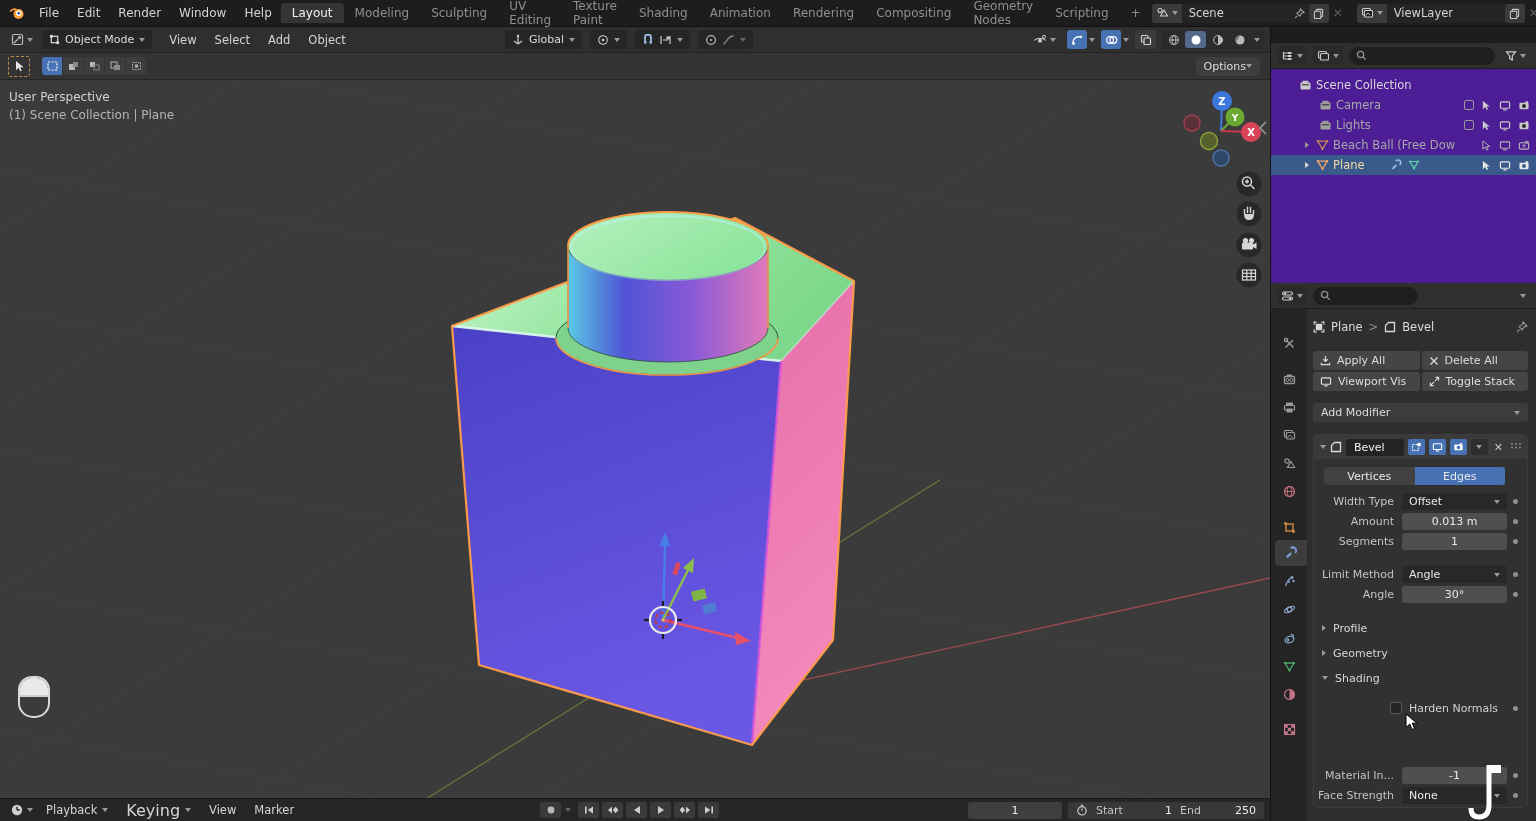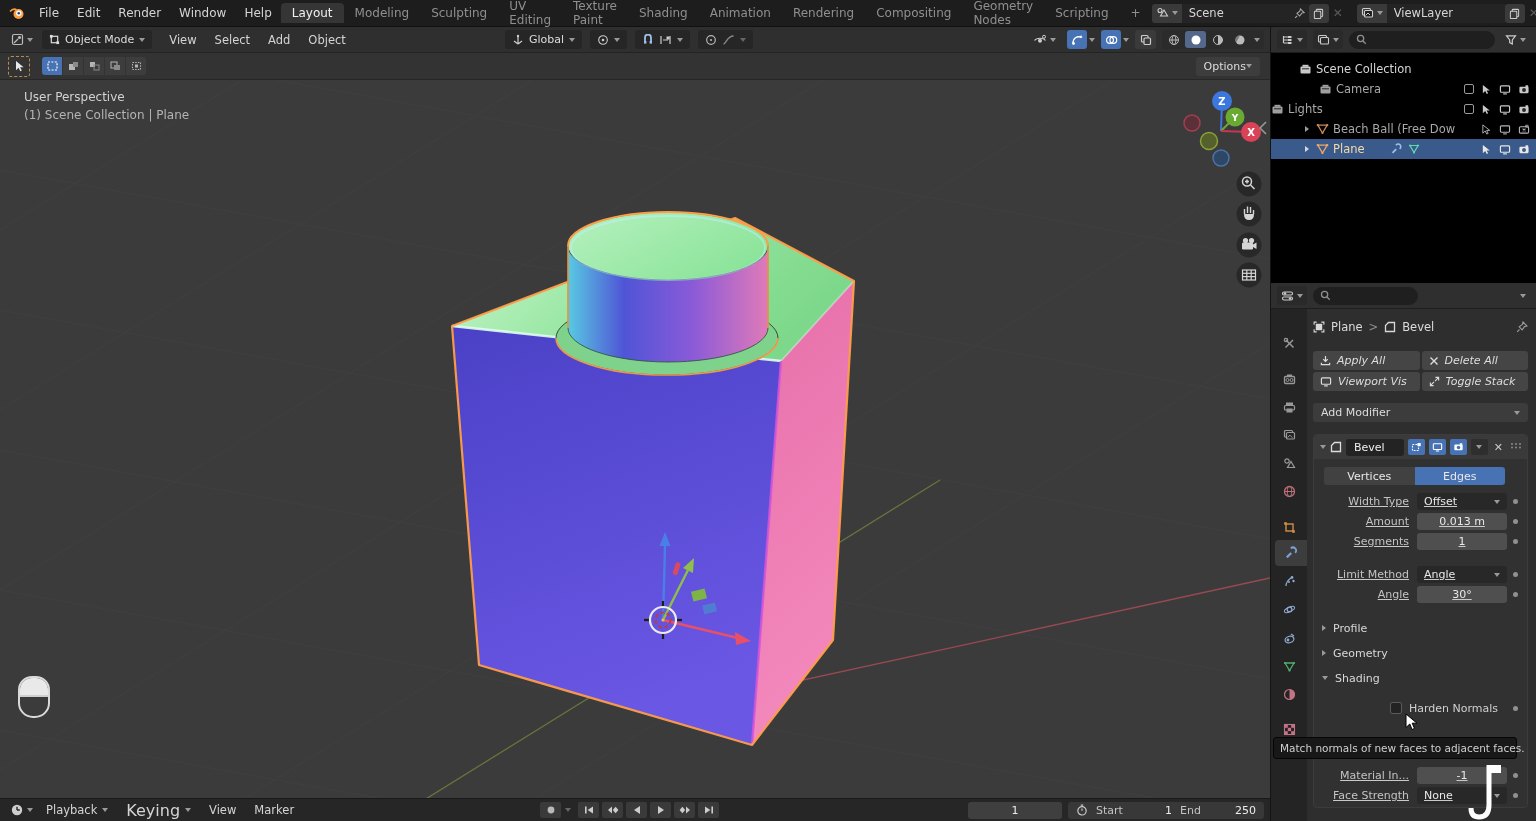--- a/index.html
+++ b/index.html
@@ -31,59 +31,59 @@
   #vp-header { position:relative; height:26px; background:#2f2f2f; border-bottom:1px solid #232323;
                display:flex; align-items:center; padding:0 6px; }
   .hgroup { display:flex; align-items:center; gap:5px; background:#262626; border-radius:3px;
             height:19px; padding:0 7px; color:#dcdcdc; }
   #tool-row { position:relative; height:27px; background:#333333; border-bottom:1px solid #272727;
               display:flex; align-items:center; padding:0 8px; }
   .selmode-btn { width:20px; height:18px; display:flex; align-items:center; justify-content:center;
                  background:#3d3d3d; }
   
   #viewport { position:absolute; top:53px; left:0; width:1270px; bottom:23px; background:#3b3b3b; overflow:hidden; }
-  .vp-text { position:absolute; left:24px; font-size:12px; }
+  .vp-text { position:absolute; left:9px; font-size:12px; }
   
   #timeline { position:absolute; left:0; bottom:0; width:1270px; height:23px; background:#262626;
               border-top:1px solid #191919; display:flex; align-items:center; padding:0 6px; }
   .t-btn { width:21px; height:16px; display:flex; align-items:center; justify-content:center;
            background:#3a3a3a; border-radius:2px; }
   
-  #outliner { position:absolute; top:0; left:0; right:0; height:256px; background:#000000; }
+  #outliner { position:absolute; top:16px; left:0; right:0; height:256px; background:#4c1d95; }
   #outliner-header { height:26px; background:#2f2f2f; border-bottom:1px solid #1e1e1e;
                      display:flex; align-items:center; padding:0 6px; gap:6px; }
   .ol-row { display:flex; align-items:center; height:20px; gap:4px; padding-right:6px; }
   .ol-name { flex:1; color:#a8a8a8; font-size:11.5px; white-space:nowrap; overflow:hidden; }
   .ol-icons { display:flex; align-items:center; gap:7px; }
   .tri-r { width:0; height:0; border-top:3.5px solid transparent; border-bottom:3.5px solid transparent;
            border-left:4.5px solid #9a9a9a; }
   
   #props { position:absolute; top:256px; left:0; right:0; bottom:0; background:#2e2e2e; }
   #props-header { height:26px; background:#2f2f2f; border-bottom:1px solid #1e1e1e;
                   display:flex; align-items:center; padding:0 6px; gap:6px; }
   #nav-col { position:absolute; left:0; top:26px; bottom:0; width:36px; background:#242424; }
   .nav-ic { position:absolute; left:0; width:36px; height:26px; display:flex;
             align-items:center; justify-content:center; }
   .nav-ic.active { background:#3d3d3d; border-radius:4px 0 0 4px; left:4px; width:32px; }
   #props-body { position:absolute; left:36px; top:26px; right:0; bottom:0; padding:0 8px 0 6px; overflow:hidden; }
   .crumb { display:flex; align-items:center; gap:6px; margin-top:8px; height:20px; color:#dcdcdc; font-size:11.5px; }
-  .actions { display:grid; grid-template-columns:1fr 1fr; gap:2px; margin-top:14px;font-style:italic; }
+  .actions { display:grid; grid-template-columns:1fr 1fr; gap:2px; margin-top:14px; }
   .act-btn { height:19px; background:#454545; border-radius:3px; display:flex; align-items:center;
              gap:6px; padding:0 7px; color:#dedede; }
   .addmod { margin-top:12px; height:19px; background:#3c3c3c; border-radius:3px; display:flex;
             align-items:center; justify-content:space-between; padding:0 8px; color:#dcdcdc; }
   .modpanel { margin-top:12px; background:#313131; border:1px solid #3c3c3c; border-radius:4px; }
   .mod-head { height:24px; background:#3a3a3a; border-radius:3px 3px 0 0; display:flex;
               align-items:center; gap:4px; padding:0 6px; }
   .mod-name { background:#232323; border-radius:3px; height:17px; padding:0 8px; color:#eee;
               display:flex; align-items:center; }
   .mini { width:17px; height:16px; border-radius:2px; display:flex; align-items:center; justify-content:center; }
   .seg { display:flex; height:18px; border-radius:3px; overflow:hidden; margin:8px 22px 0 10px; }
   .seg div { flex:1; display:flex; align-items:center; justify-content:center; color:#e8e8e8; }
-  .prow { display:grid; grid-template-columns:84px 1fr 16px; align-items:center; margin:3px 4px 3px 19px;text-decoration:underline; }
+  .prow { display:grid; grid-template-columns:84px 1fr 16px; align-items:center; margin:3px 4px 3px 4px; }
   .plabel { color:#c3c3c3; text-align:right; padding-right:8px; }
   .pfield { height:17px; border-radius:3px; display:flex; align-items:center; color:#e8e8e8; }
   .drop { background:#282828; justify-content:space-between; padding:0 7px; }
   .slider { background:#4f4f4f; justify-content:center; }
   .dotcell { display:flex; justify-content:center; }
   .psec { display:flex; align-items:center; gap:7px; height:22px; margin:3px 6px 0 8px; color:#d8d8d8; }
   .psec.first { margin-top:14px; }
   .checkrow { display:flex; align-items:center; gap:7px; margin:10px 4px 0 94px; height:18px; }
   .checkbox { width:12px; height:12px; background:#232323; border:1px solid #5a5a5a; border-radius:2px; }
   #tooltip { position:absolute; left:2px; top:454px; width:244px; height:22px; background:#181818;
@@ -628,21 +628,21 @@
                 <rect x="1" y="2" width="10" height="7" rx="1" fill="none" stroke="#c9c9c9" stroke-width="1.3"></rect>
                 <line x1="4" y1="10.8" x2="8" y2="10.8" stroke="#c9c9c9" stroke-width="1.3"></line>
               </svg>
             <svg width="12" height="11" viewBox="0 0 12 12">
                 <rect x="1" y="3" width="10" height="7" rx="1.2" fill="#c9c9c9"></rect>
                 <circle cx="6" cy="6.5" r="2.1" fill="#272727"></circle>
                 <rect x="7.6" y="1.4" width="3" height="2" rx="0.5" fill="#c9c9c9"></rect>
               </svg>
           </span>
         </div>
-        <div class="ol-row" style="">
+        <div class="ol-row" style="padding-left:48px">
           <svg width="13" height="12" viewBox="0 0 13 12">
               <rect x="1.5" y="3.5" width="10" height="7" rx="1" fill="#9f9f9f"></rect>
               <rect x="3.5" y="1.8" width="6" height="2" fill="#9f9f9f"></rect>
               <line x1="3" y1="5.8" x2="10" y2="5.8" stroke="#272727" stroke-width="1"></line>
             </svg>
           <span class="ol-name">Lights</span>
           <span class="ol-icons">
             <span style="width:10px;height:10px;border:1.3px solid #9a9a9a;border-radius:2px"></span>
             <svg width="11" height="11" viewBox="0 0 12 12">
                 <path d="M2 1 L2 10 L4.6 7.6 L6.3 11 L7.8 10.2 L6.1 7 L9.6 7 Z" fill="#c9c9c9"></path>
@@ -1023,21 +1023,20 @@
                 <span>None</span>
                 <i class="chev"></i>
               </span>
             <span class="dotcell">
                 <span class="kdot"></span>
               </span>
           </div>
         </div>
       </div>
 
-      <div id="tooltip">Match normals of new faces to adjacent faces.</div>
       <svg id="cursor-arrow" width="14" height="18" viewBox="0 0 14 18">
         <path d="M1 1 L1 14.5 L4.8 11 L7 16.5 L9.5 15.4 L7.2 10.2 L12 10.2 Z" fill="#fff" stroke="#000" stroke-width="1"></path>
       </svg>
       <svg id="drag-cursor" width="40" height="62" viewBox="0 0 40 62">
         <path d="M22 4 L22 44 Q22 56 12 56 Q4 56 4 47" fill="none" stroke="#fff" stroke-width="5"></path>
         <path d="M22 4 h12 v8 h-12 Z" fill="#fff"></path>
       </svg>
     </div>
   </div>
 </div>

